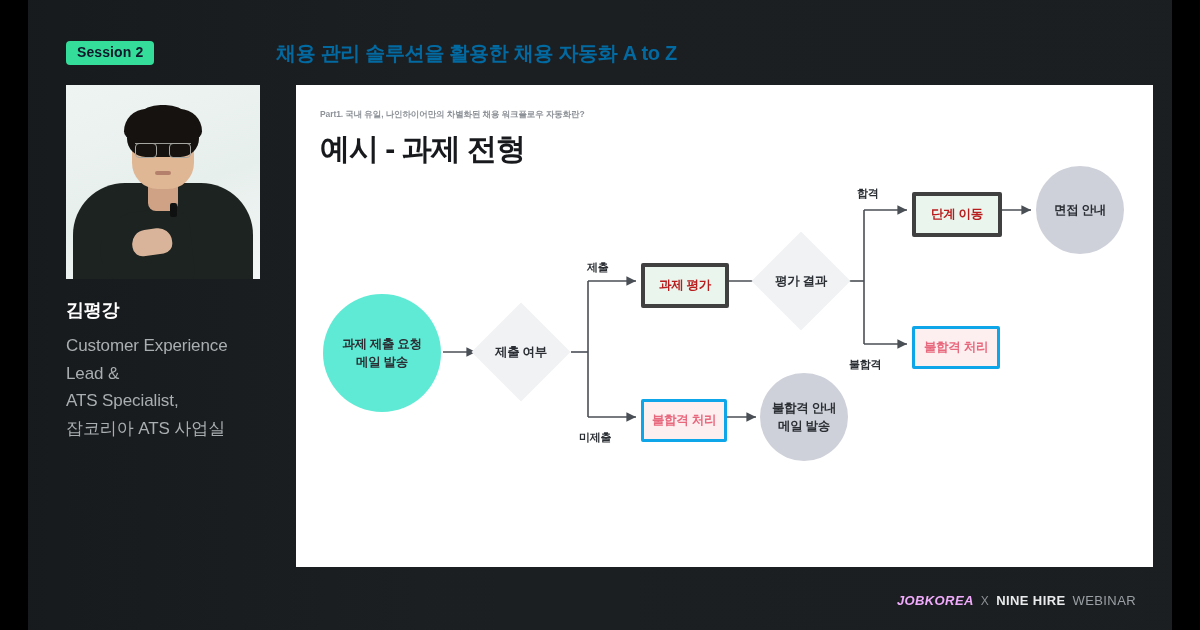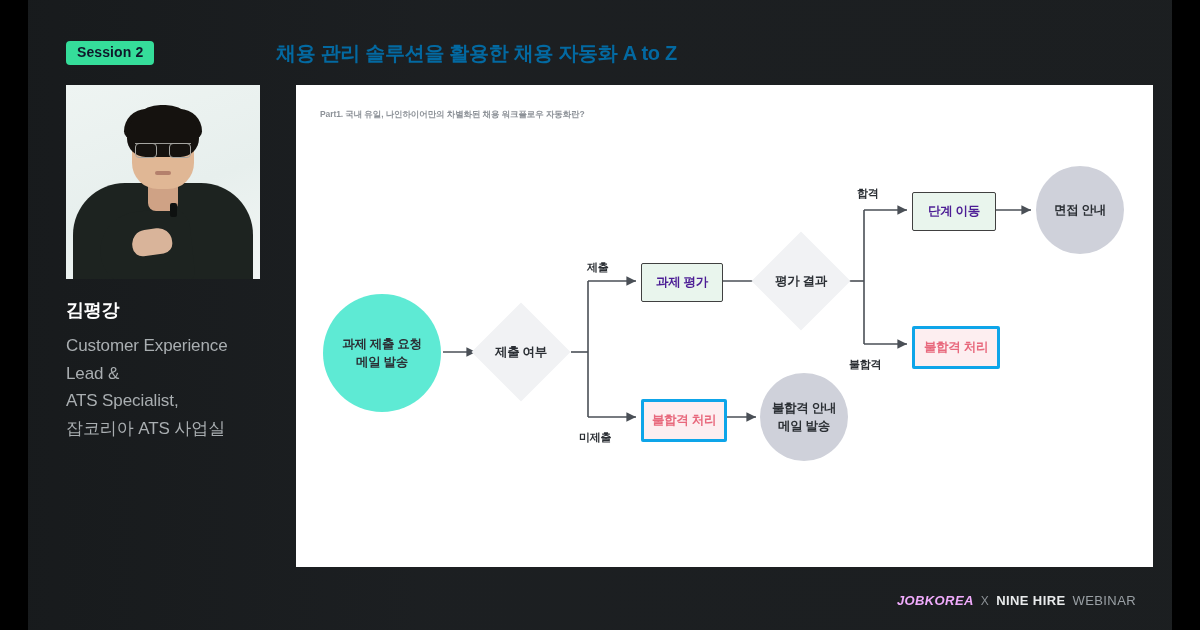--- a/index.html
+++ b/index.html
@@ -146,21 +146,21 @@
   }
   .node-diamond .dia{
     position:absolute;inset:0;background:#f1f2f4;
     transform:rotate(45deg);
   }
   .node-diamond span{position:relative;z-index:2;white-space:nowrap;}
 
   .node-box{
     border-radius:2px;font-size:12.5px;font-weight:bold;letter-spacing:-.3px;
   }
-  .box-green{background:#e9f5ed;border:1px solid #404040;color:#4c1d95;}
+  .box-green{background:#e9f5ed;border:4px solid #404040;color:#b91c1c;}
   .box-pink{background:#fdeef0;border:3px solid #0ea5e9;color:#e8697d;}
 
   .edge-label{
     position:absolute;color:#2b2f34;
     font-size:11px;font-weight:bold;letter-spacing:-.3px;white-space:nowrap;
   }
 
   
   .footer{
     position:absolute;right:64px;bottom:22px;
@@ -202,20 +202,21 @@
     <div class="speaker-name">김평강</div>
     <div class="speaker-role">
       <div>Customer Experience Lead &amp;</div>
       <div>ATS Specialist,</div>
       <div>잡코리아 ATS 사업실</div>
     </div>
   </div>
 
   <div class="slide">
     <div class="slide-eyebrow">Part1.  국내 유일, 나인하이어만의 차별화된 채용 워크플로우 자동화란?</div>
+    <div class="slide-heading">예시 - 과제 전형</div>
 
     <div class="flow">
 
       <svg viewBox="0 0 857 482">
         <defs>
           <marker id="ah" markerWidth="7" markerHeight="7" refX="6" refY="3" orient="auto">
             <path d="M0,0 L6,3 L0,6 z" fill="#4a4f56"></path>
           </marker>
         </defs>
         <g stroke="#4a4f56" stroke-width="1.6" fill="none">

